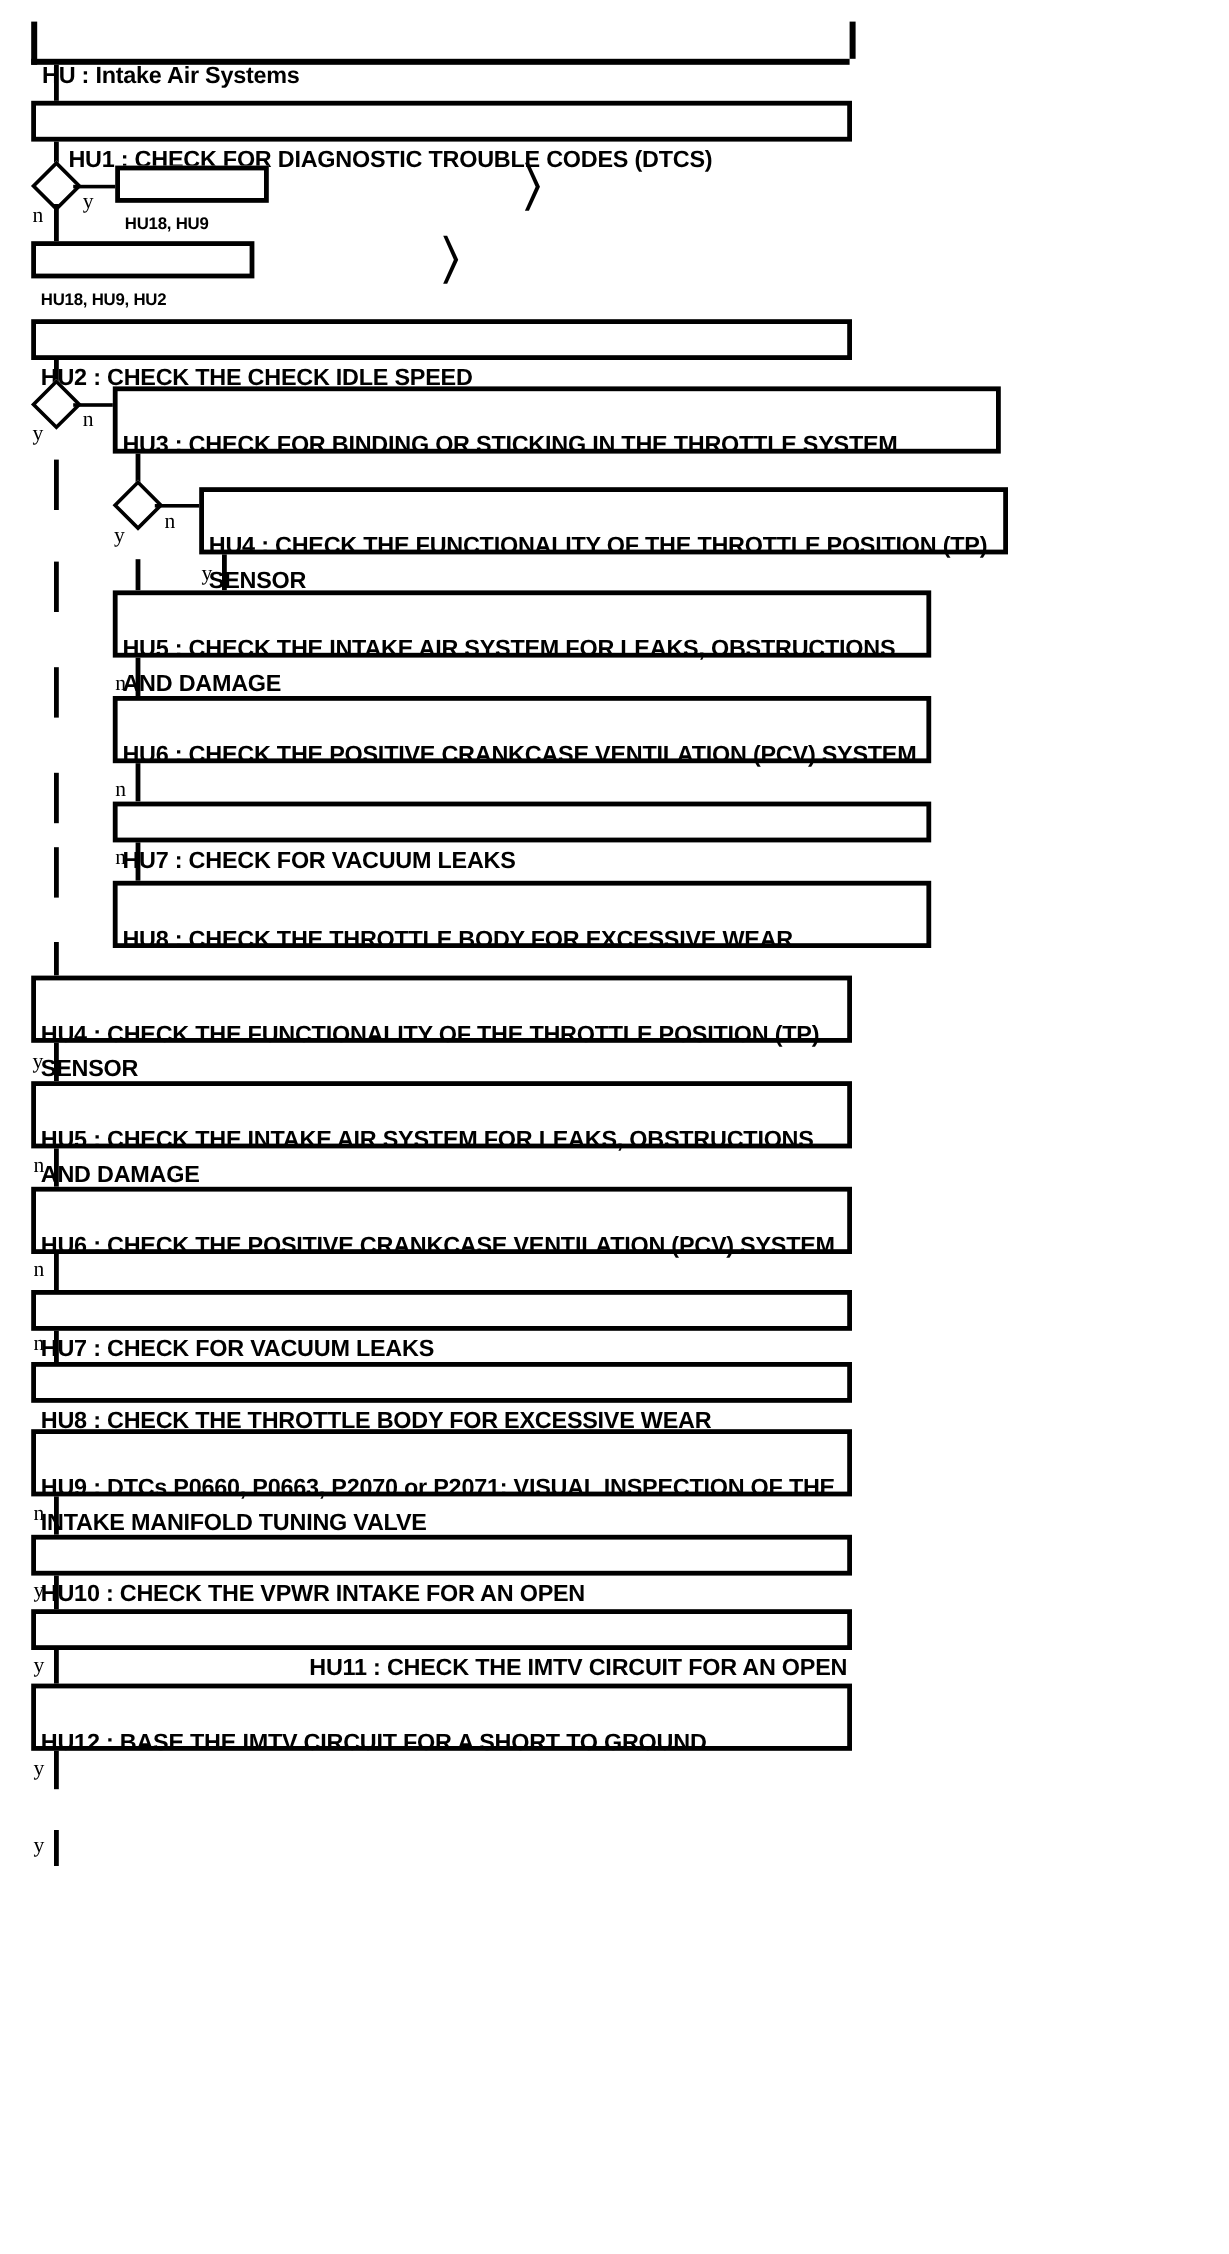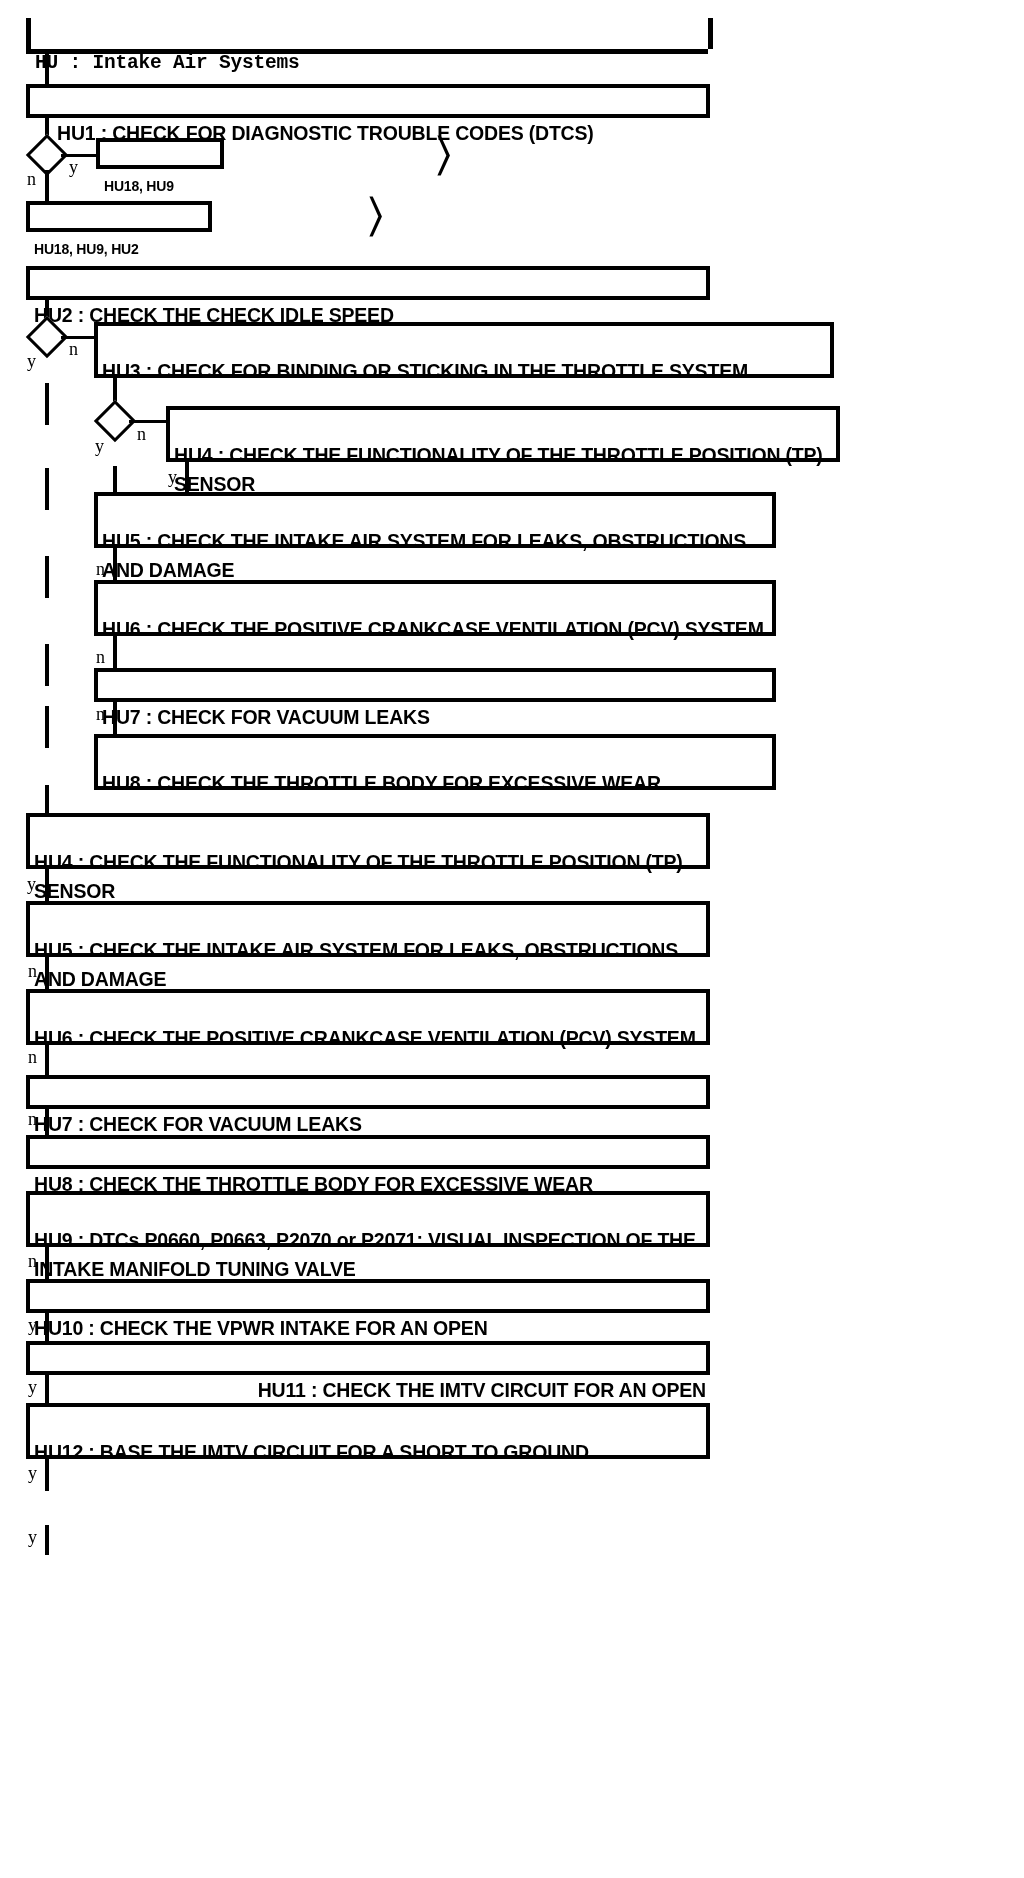--- a/index.html
+++ b/index.html
@@ -27,21 +27,20 @@
     letter-spacing:-0.2px;
     padding:2px 0 2px 4px;
     white-space:pre-line;
     display:block;
   }
   .node.title{
     border-top:none;
     border-right:none;
     border-left-width:5px;
     border-bottom-width:5px;
-    font-family:Liberation Mono, monospace;
   }
   .node.title .tick{
     position:absolute;
     right:-5px;
     top:0;
     width:5px;
     height:100%;
     background:#000;
   }
   .node.small{

